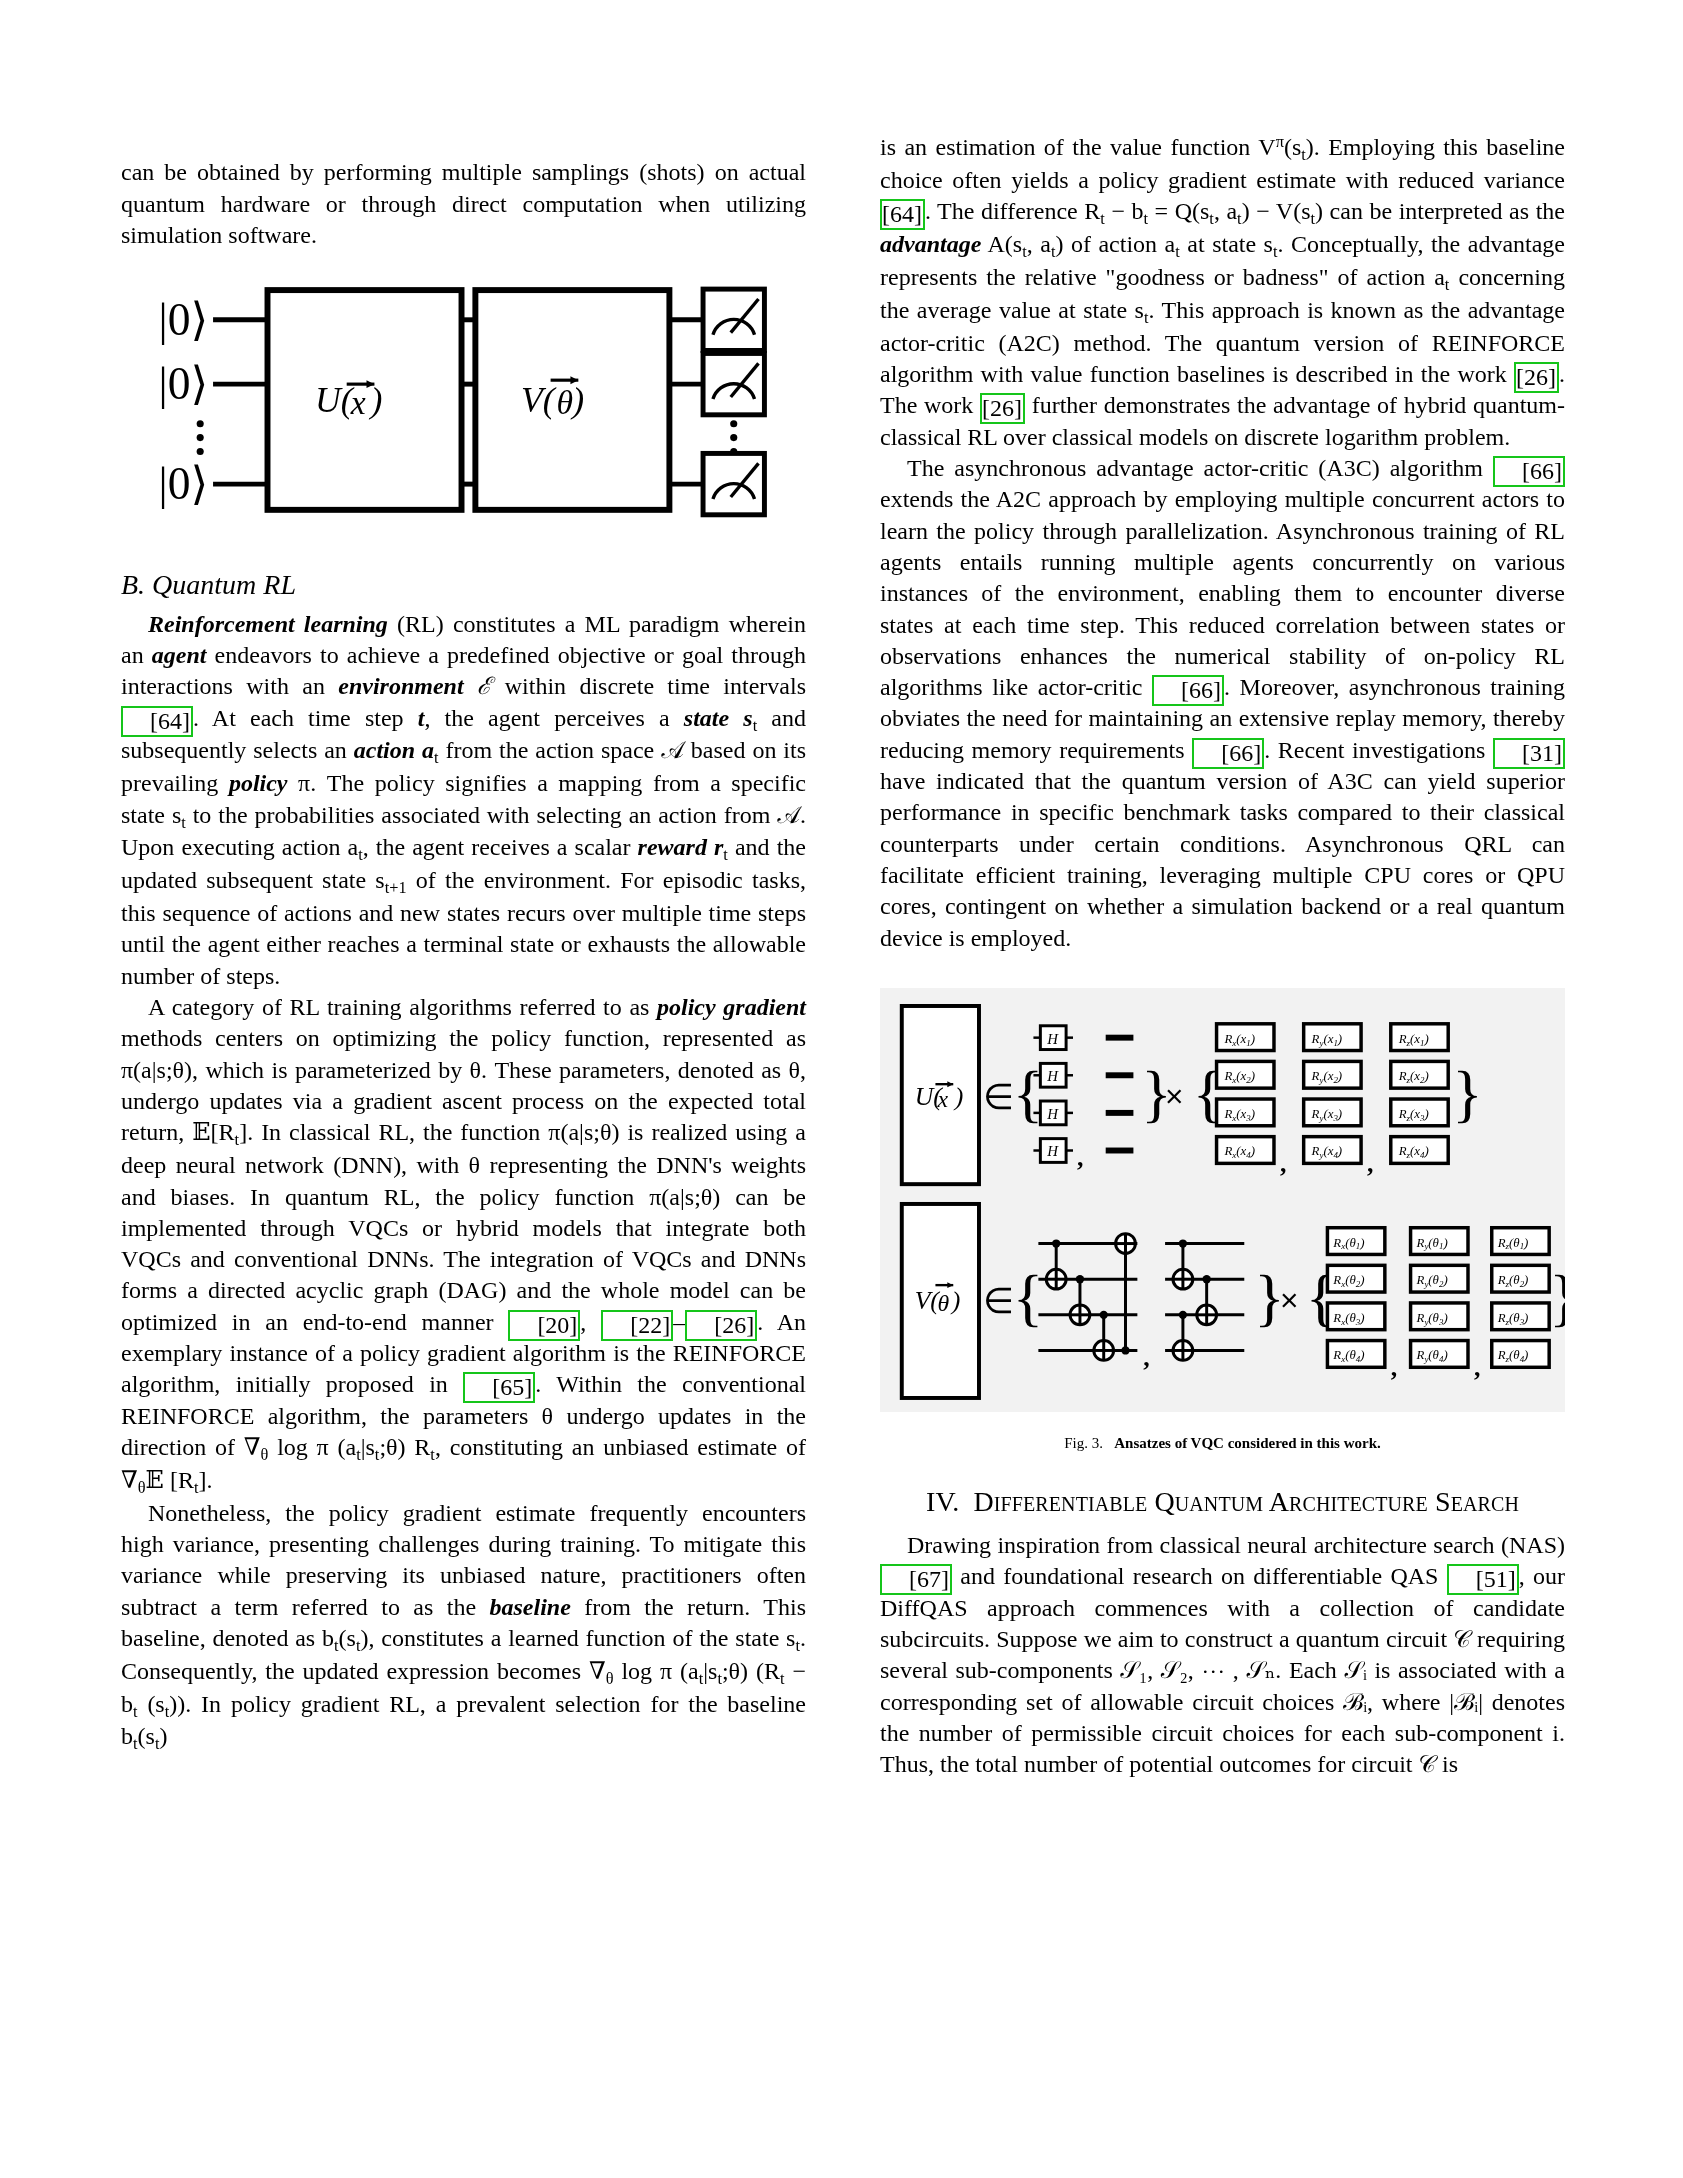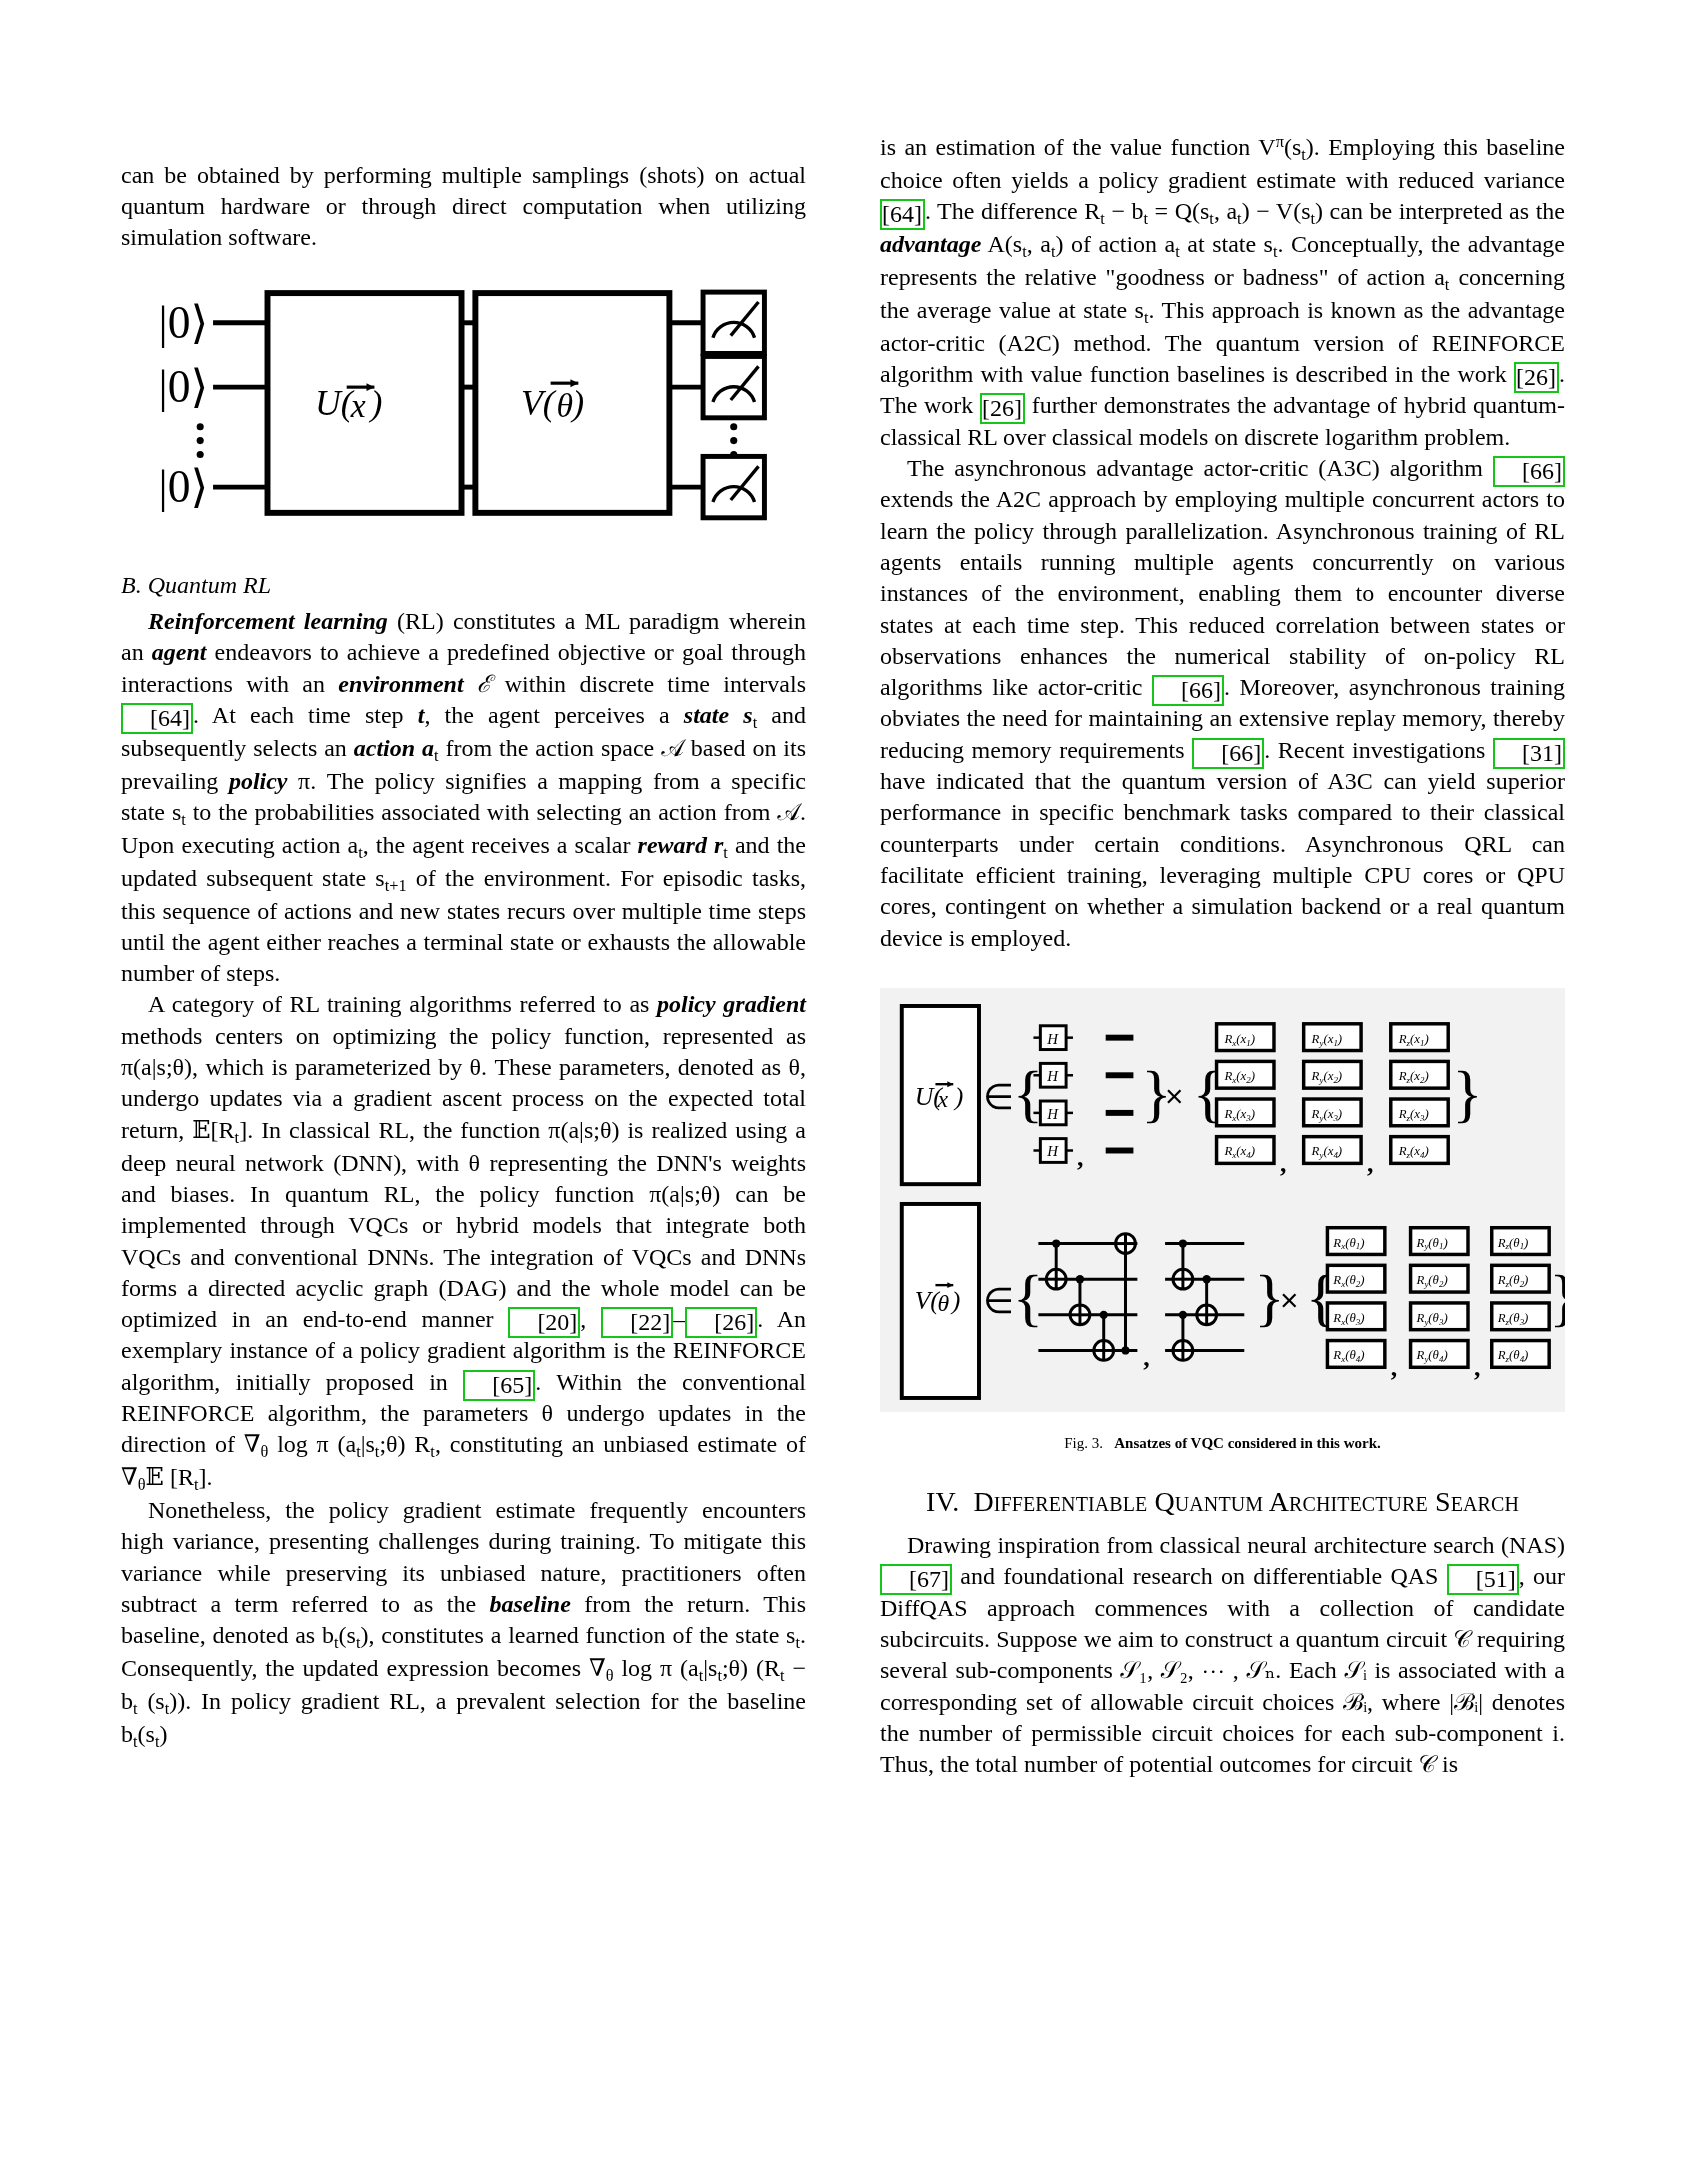--- a/index.html
+++ b/index.html
@@ -26,21 +26,21 @@
     font-size:24px;
     line-height:1.305;
     text-align:justify;
     text-justify:inter-word;
     hyphens:manual;
   }
   p{margin:0;}
   p.ind{text-indent:27px;}
   .sec-head{
     font-style:italic;
-    font-size:24px;
+    font-size:28px;
     margin:0 0 5px 0;
     text-indent:0;
     text-align:left;
   }
   .sec-head-roman{
     text-align:center;
     font-size:28px;
     margin:30px 0 10px 0;
     font-variant:small-caps;
     letter-spacing:0.1px;

